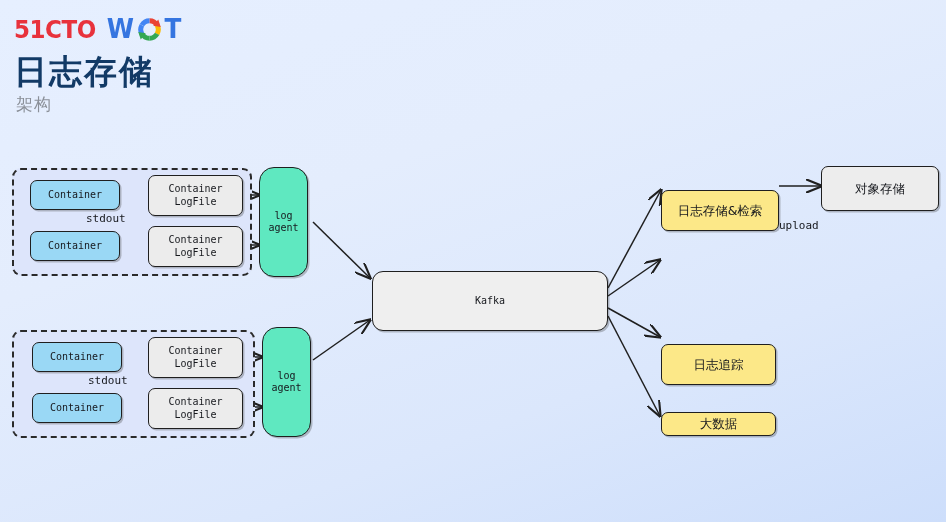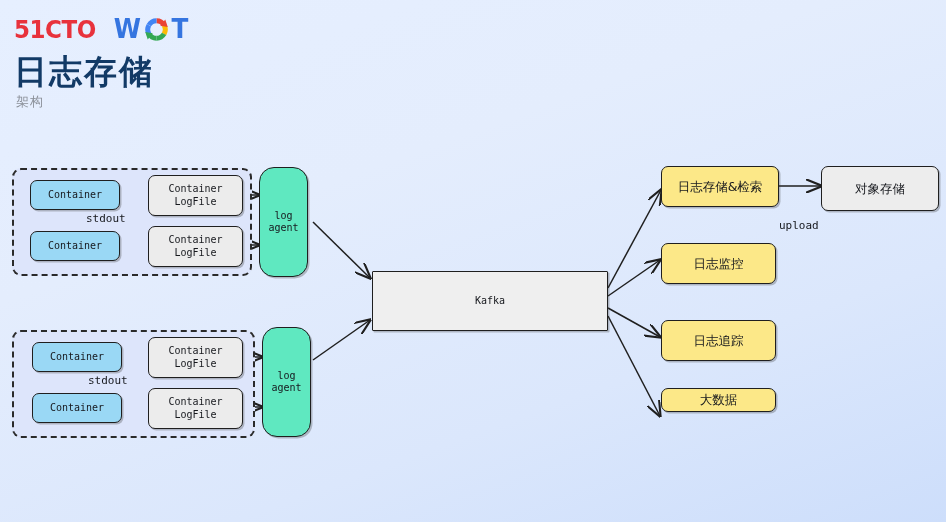--- a/index.html
+++ b/index.html
@@ -20,21 +20,21 @@
     overflow: hidden;
   }
 
   
   #brand {
     position: absolute;
     left: 14px;
     top: 14px;
     display: flex;
     align-items: center;
-    gap: 10px;
+    gap: 3px;
     height: 30px;
   }
   #brand-51cto {
     font-family: "DejaVu Sans", sans-serif;
     font-weight: bold;
     font-size: 25px;
     letter-spacing: -0.5px;
     color: #e8323c;
     line-height: 1;
     transform: scaleX(0.92);
@@ -69,21 +69,21 @@
     font-weight: bold;
     color: #123a66;
     letter-spacing: 2px;
     line-height: 1.2;
   }
   #page-subtitle {
     position: absolute;
     left: 16px;
     top: 93px;
     font-family: "DejaVu Sans", sans-serif;
-    font-size: 13px;
+    font-size: 17px;
     color: #8b9099;
     letter-spacing: 1px;
   }
 
   
   #diagram {
     position: absolute;
     left: 0;
     top: 0;
     width: 946px;
@@ -123,21 +123,21 @@
     box-sizing: border-box;
     border: 2px dashed #2a2a2a;
     border-radius: 9px;
     background: #dde5fb;
   }
 
   .n-container { background: #9ad8f5; }
   .n-logfile   { background: #ececec; }
   .n-agent     { background: #5fe8c0; border-radius: 15px; }
   .n-kafka     { background: #efefef; }
-  .n-yellow    { background: #fce888; }
+  .n-yellow    { background: #fce888; margin-top: 24px; }
   .n-grey      { background: #ededed; }
 
   .edge-label {
     position: absolute;
     font-family: "DejaVu Sans Mono", monospace;
     font-size: 11px;
     color: #16181d;
     white-space: nowrap;
   }
 
@@ -257,25 +257,24 @@
 
     <div class="edge-label" style="left:88px; top:374px;">stdout</div>
 
     <div class="node n-container" style="left:32px; top:393px; width:90px; height:30px;">Container</div>
     <div class="node n-logfile" style="left:148px; top:388px; width:95px; height:41px; white-space:pre-line;">Container
 LogFile</div>
 
     <div class="node n-agent" style="left:262px; top:327px; width:49px; height:110px; white-space:pre-line;">log
 agent</div>
 
-    <div class="node n-kafka" style="left:372px; top:271px; width:236px; height:60px; border-radius:1px;">Kafka</div>
+    <div class="node n-kafka" style="left:372px; top:271px; width:236px; height:60px; border-radius:11px;">Kafka</div>
 
     <div class="node n-yellow cjk" style="left:661px; top:166px; width:118px; height:41px;">日志存储&amp;检索</div>
 
-    <div class="node n-yellow cjk" style="left:661px; top:243px; width:115px; height:41px;">日志监控</div>
 
     <div class="node n-yellow cjk" style="left:661px; top:320px; width:115px; height:41px;border-radius:7px;">日志追踪</div>
 
     <div class="node n-yellow cjk" style="left:661px; top:388px; width:115px; height:24px;">大数据</div>
 
     <div class="node n-grey cjk" style="left:821px; top:166px; width:118px; height:45px;">对象存储</div>
 
     <div class="edge-label" style="left:779px; top:202px;margin-top:17px;">upload</div>
   </div>
 

